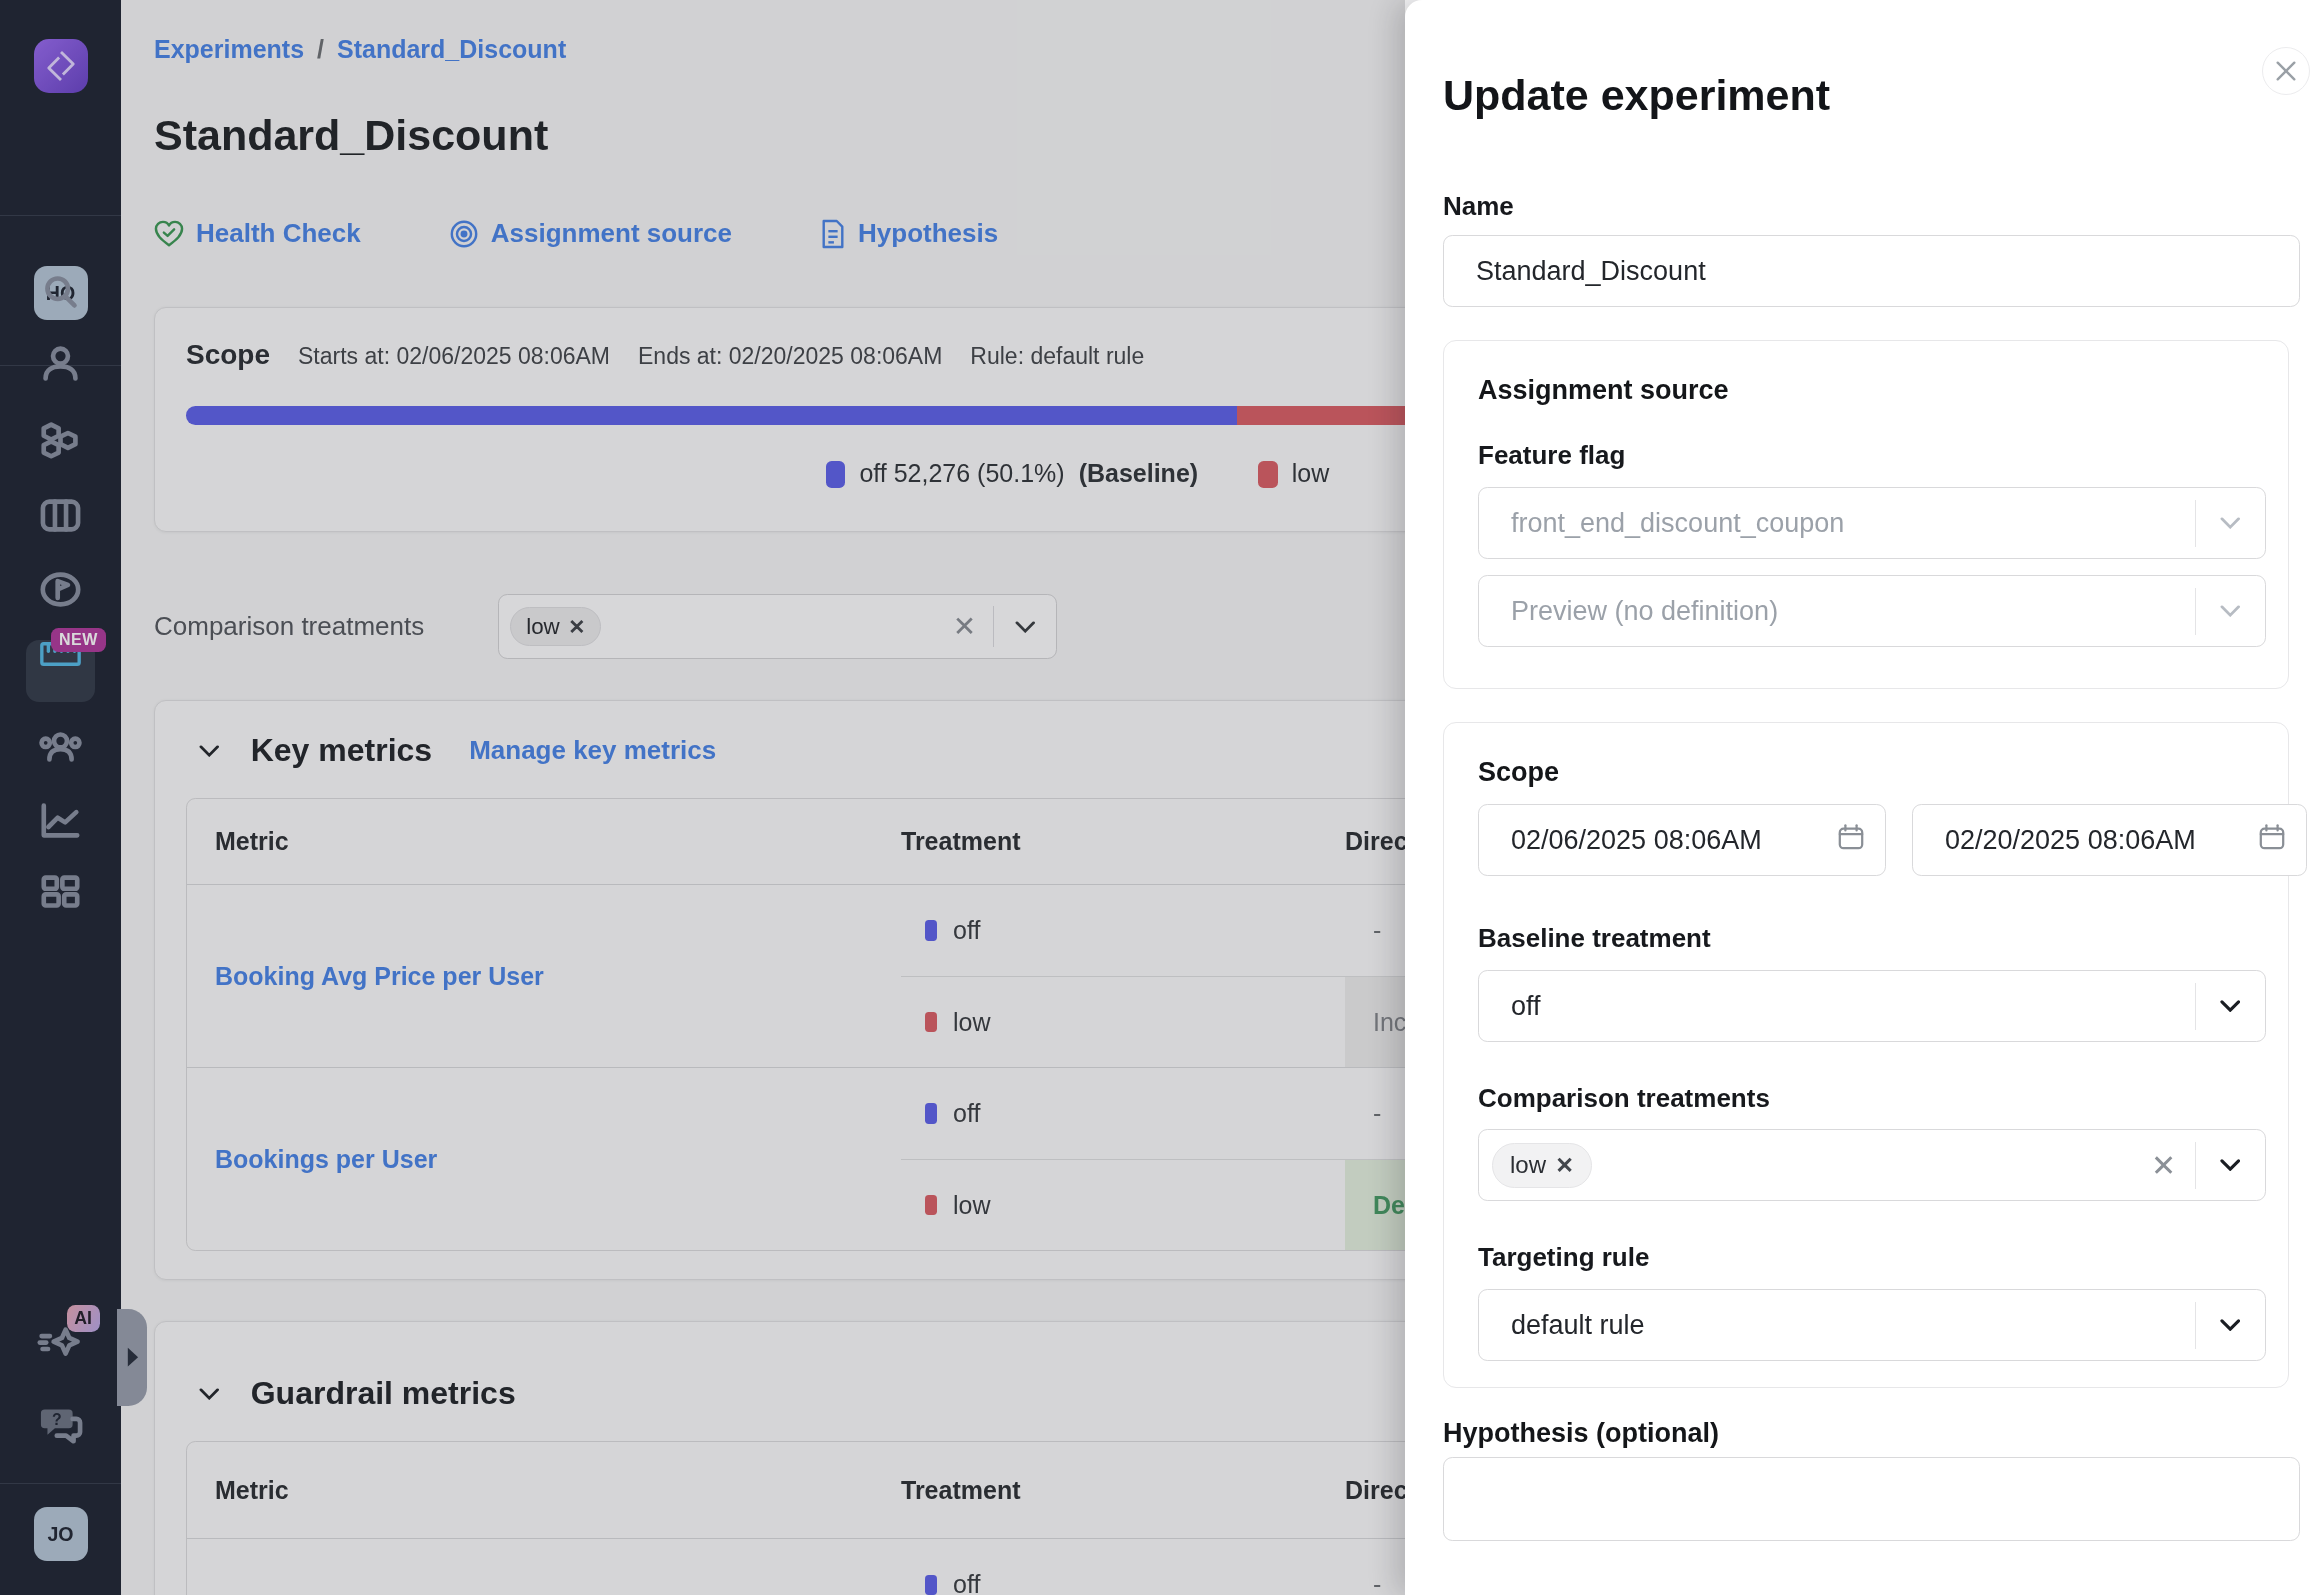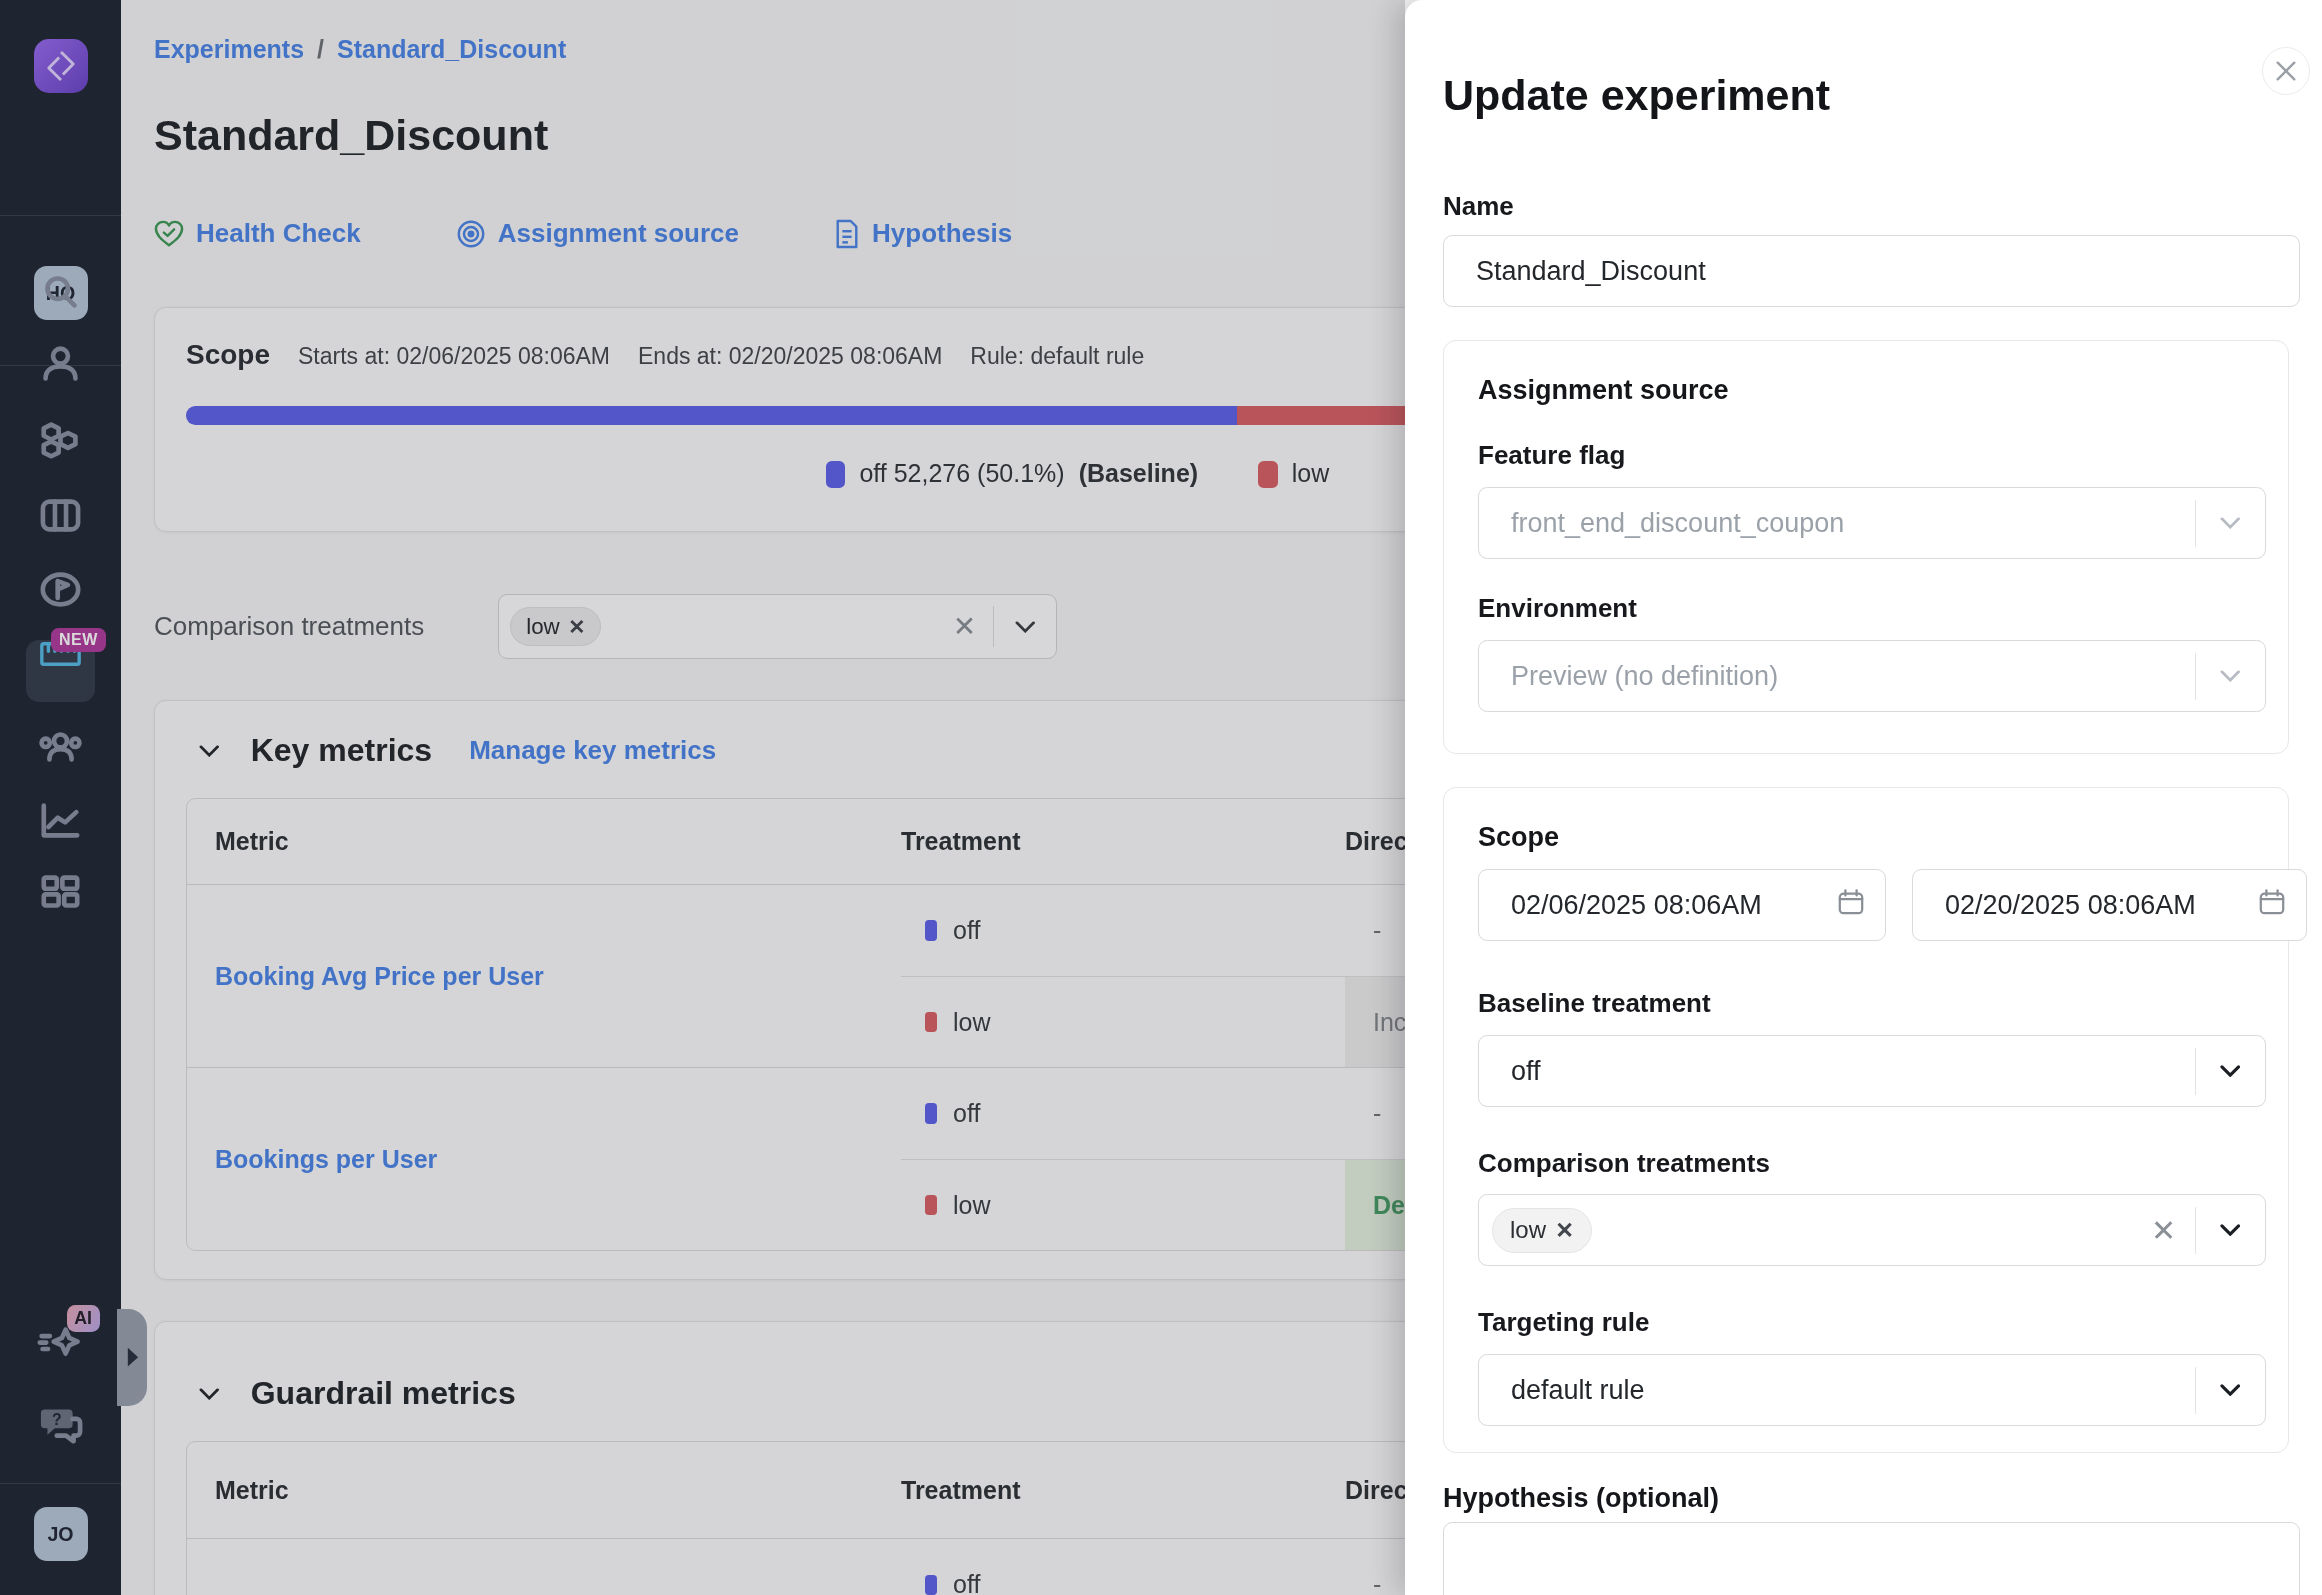--- a/index.html
+++ b/index.html
@@ -23,21 +23,21 @@
   
   .expand-tab{position:absolute;left:117px;top:1309px;width:30px;height:97px;background:#9aa0ae;
               border-radius:0 18.6px 18.6px 0;z-index:11;display:flex;align-items:center;justify-content:center}
   .expand-tab svg{margin-left:1.9px}
 
   
   .main{position:absolute;left:121px;top:0;width:2126px;height:1595px;padding-left:33px;z-index:1}
   .crumbs{margin-top:35px;font-size:25px;font-weight:600;color:#6f7377;display:flex;gap:13px;align-items:center}
   .crumbs a{color:#4c86e8;text-decoration:none;cursor:pointer}
   .page-title{margin-top:47px;font-size:43px;font-weight:700;color:#24282c}
-  .links-row{margin-top:52px;display:flex;align-items:center;gap:15px;width:2094px}
+  .links-row{margin-top:52px;display:flex;align-items:center;gap:8px;width:2094px}
   .hlink{display:flex;align-items:center;gap:12px;font-size:26px;font-weight:600;color:#4c86e8;cursor:pointer;margin-right:80px}
   .owners{margin-left:auto;display:flex;align-items:center;gap:17px}
   .owners-label{font-size:24px;font-weight:700;color:#2c3034}
   .owner-pill{height:43px;border-radius:21.4px;background:#f0f0f1;border:0.9px solid #dddde0;display:flex;align-items:center;
               padding:0 19.6px;font-size:23px;color:#34383d}
 
   .card{background:#fbfbfc;border:0.9px solid #e2e2e4;border-radius:12px;width:2094px;box-shadow:0 0.9px 2.8px rgba(40,44,50,.06)}
   .scope-card{margin-top:52px;height:225px;padding:31px}
   .scope-head{display:flex;align-items:baseline;gap:28px}
   .scope-title{font-size:28px;font-weight:700;color:#2f3338}
@@ -472,21 +472,20 @@
       <div class="p-label fld-label">Feature flag</div>
       <div class="select disabled">
         <span class="val">front_end_discount_coupon</span>
         <span class="sel-div"></span>
         <span class="sel-chev">
           <svg width="20.5" height="12" viewBox="0 0 22 13">
               <path class="chev-lite" d="M2 2 L11 11 L20 2" fill="none" stroke-width="3" stroke-linecap="round"></path>
             </svg>
           </span>
       </div>
-      <div class="p-label fld-label">Environment</div>
       <div class="select disabled">
         <span class="val">Preview (no definition)</span>
         <span class="sel-div"></span>
         <span class="sel-chev">
           <svg width="20.5" height="12" viewBox="0 0 22 13">
               <path class="chev-lite" d="M2 2 L11 11 L20 2" fill="none" stroke-width="3" stroke-linecap="round"></path>
             </svg>
           </span>
       </div>
     </div>

